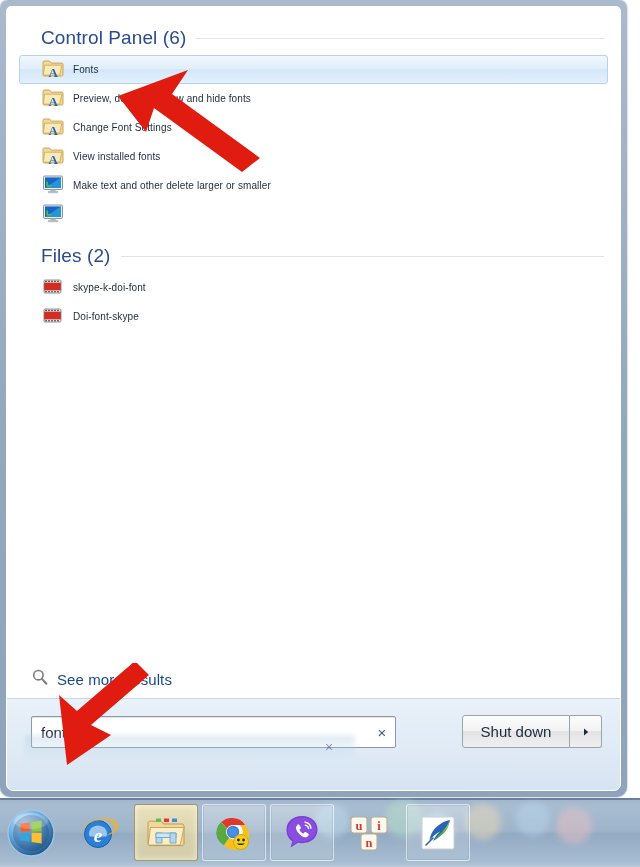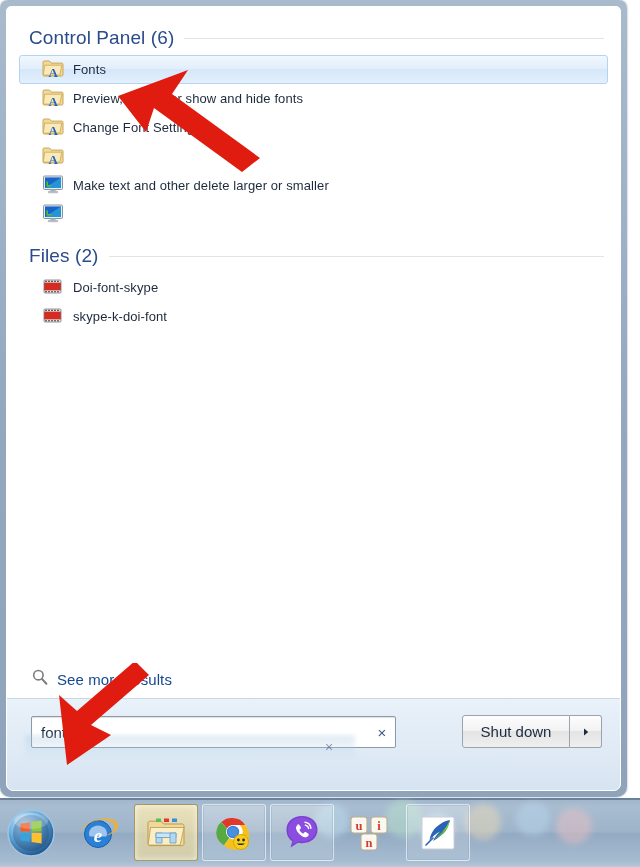--- a/index.html
+++ b/index.html
@@ -57,20 +57,21 @@
     align-items: center;
     gap: 10px;
     padding-left: 10px;
     margin-bottom: 6px;
   }
   .group-header .gh-text {
     font-size: 19px;
     color: #2b4c8c;
     white-space: nowrap;
     letter-spacing: .1px;
+    margin-left: 12px;
   }
   .group-header .gh-rule {
     flex: 1;
     height: 1px;
     background: #e3e3e3;
     margin-right: 4px;
   }
 
   .res-list { list-style: none; }
 
@@ -81,21 +82,21 @@
     height: 29px;
     padding-left: 22px;
     border: 1px solid transparent;
     border-radius: 3px;
   }
   .res-item.selected {
     background: linear-gradient(to bottom, #f1f7fd 0%, #e2eefb 48%, #d5e7fa 50%, #e3f0fc 100%);
     border: 1px solid #b5d3ee;
   }
   .res-label {
-    font-size: 13px;
+    font-size: 10px;
     color: #1d2a3d;
     white-space: nowrap;
     margin-left: 9px;
     letter-spacing: .1px;
   }
 
   
   .icon { flex: 0 0 auto; display: block; }
 
   
@@ -329,20 +330,21 @@
           </li>
 
           <li class="res-item">
             <span class="icon">
               <svg width="22" height="20" viewBox="0 0 22 20">
                 <path d="M1 4.2c0-.7.5-1.2 1.2-1.2h5.3l1.8 2.1h10.5c.7 0 1.2.5 1.2 1.2v10.5c0 .7-.5 1.2-1.2 1.2H2.2c-.7 0-1.2-.5-1.2-1.2z" fill="#f2d89a" stroke="#c9a855" stroke-width="1"></path>
                 <path d="M2.6 7.2h17.2l-1.9 9.3c-.1.4-.4.6-.8.6H2.2c-.5 0-.8-.4-.7-.9z" fill="#fbe9b8" stroke="#c9a855" stroke-width=".8"></path>
                 <text x="6.5" y="18.5" font-family="Liberation Serif, serif" font-size="13" font-weight="bold" fill="#1f63c4">A</text>
               </svg>
             </span>
+            <span class="res-label">View installed fonts</span>
           </li>
 
           <li class="res-item">
             <span class="icon">
               <svg width="22" height="20" viewBox="0 0 22 20">
                 <rect x="1.5" y="2" width="19" height="13.5" rx="1.2" fill="#e9edf1" stroke="#8a949e" stroke-width="1"></rect>
                 <rect x="3" y="3.4" width="16" height="10.6" fill="#1765c9"></rect>
                 <path d="M3 14L19 3.4V14z" fill="#2ba6d8" opacity=".75"></path>
                 <path d="M11.5 5.5L6 11h3.4v1.6H4.4V7.6H6V11z" fill="#53c02a"></path>
                 <rect x="8.5" y="15.5" width="5" height="2" fill="#aab4be"></rect>
@@ -386,21 +388,21 @@
                   <rect x="15.2" y="4.7" width="1.6" height="1.3"></rect>
                   <rect x="3.2" y="15.1" width="1.6" height="1.3"></rect>
                   <rect x="6.2" y="15.1" width="1.6" height="1.3"></rect>
                   <rect x="9.2" y="15.1" width="1.6" height="1.3"></rect>
                   <rect x="12.2" y="15.1" width="1.6" height="1.3"></rect>
                   <rect x="15.2" y="15.1" width="1.6" height="1.3"></rect>
                 </g>
                 <rect x="2" y="4" width="17" height="13" rx="1" fill="none" stroke="#7a7a7a" stroke-width=".8"></rect>
               </svg>
             </span>
-            <span class="res-label">Doi-font-skype</span>
+            <span class="res-label">skype-k-doi-font</span>
           </li>
 
           <li class="res-item">
             <span class="icon">
               <svg width="22" height="20" viewBox="0 0 22 20">
                 <rect x="2" y="4" width="17" height="13" rx="1" fill="#d42b22"></rect>
                 <rect x="2" y="4" width="17" height="2.6" fill="#efefef"></rect>
                 <rect x="2" y="14.4" width="17" height="2.6" fill="#efefef"></rect>
                 <g fill="#3a3a3a">
                   <rect x="3.2" y="4.7" width="1.6" height="1.3"></rect>
@@ -410,21 +412,21 @@
                   <rect x="15.2" y="4.7" width="1.6" height="1.3"></rect>
                   <rect x="3.2" y="15.1" width="1.6" height="1.3"></rect>
                   <rect x="6.2" y="15.1" width="1.6" height="1.3"></rect>
                   <rect x="9.2" y="15.1" width="1.6" height="1.3"></rect>
                   <rect x="12.2" y="15.1" width="1.6" height="1.3"></rect>
                   <rect x="15.2" y="15.1" width="1.6" height="1.3"></rect>
                 </g>
                 <rect x="2" y="4" width="17" height="13" rx="1" fill="none" stroke="#7a7a7a" stroke-width=".8"></rect>
               </svg>
             </span>
-            <span class="res-label">skype-k-doi-font</span>
+            <span class="res-label">Doi-font-skype</span>
           </li>
         </ul>
       </div>
 
       <div id="see-more">
 
         <div id="see-more-row">
           <span class="icon">
             <svg width="18" height="18" viewBox="0 0 18 18">
               <circle cx="7.4" cy="7.2" r="4.7" fill="none" stroke="#7c7c7c" stroke-width="1.6"></circle>

